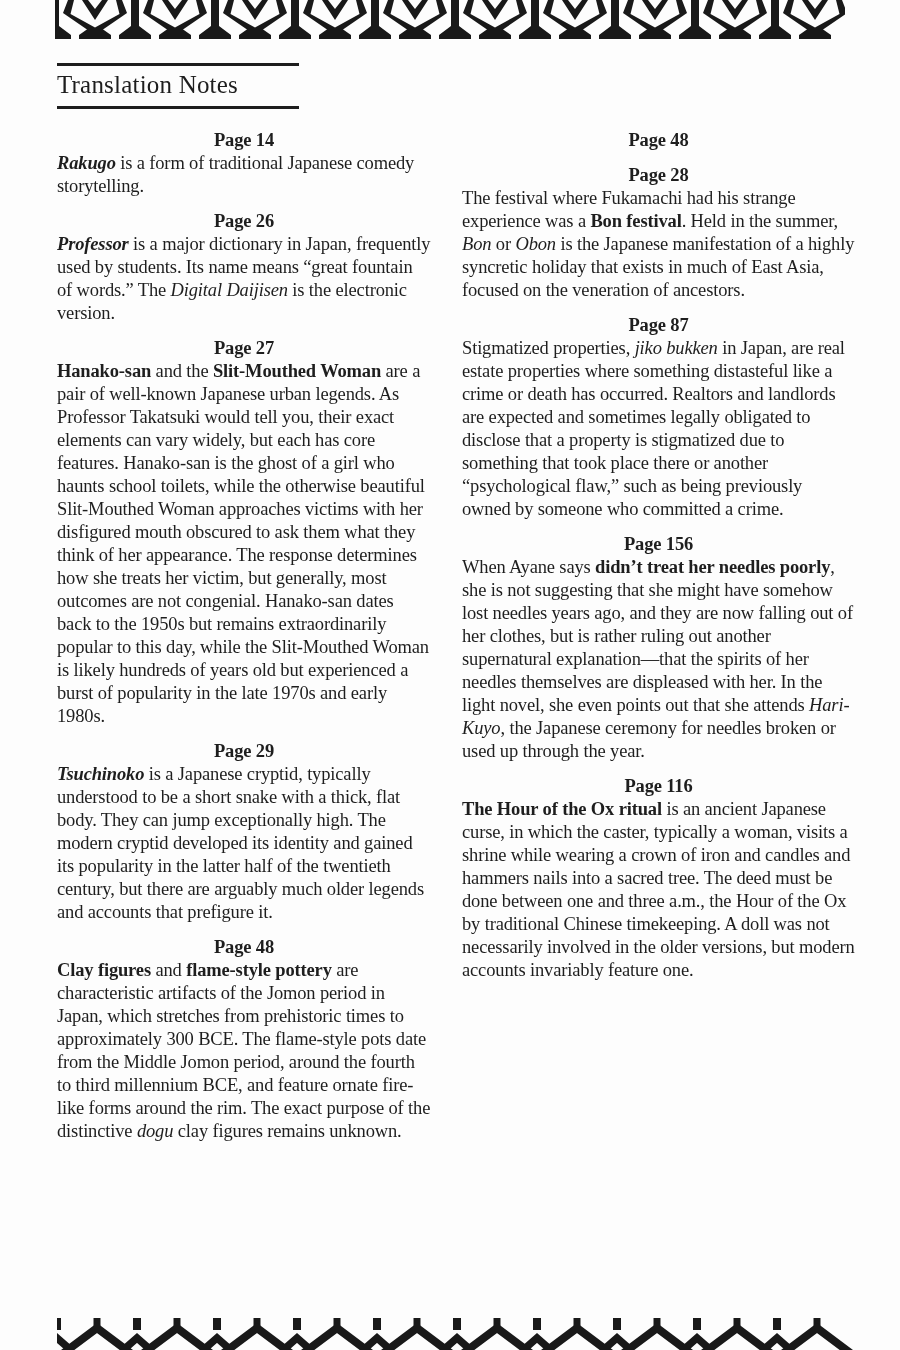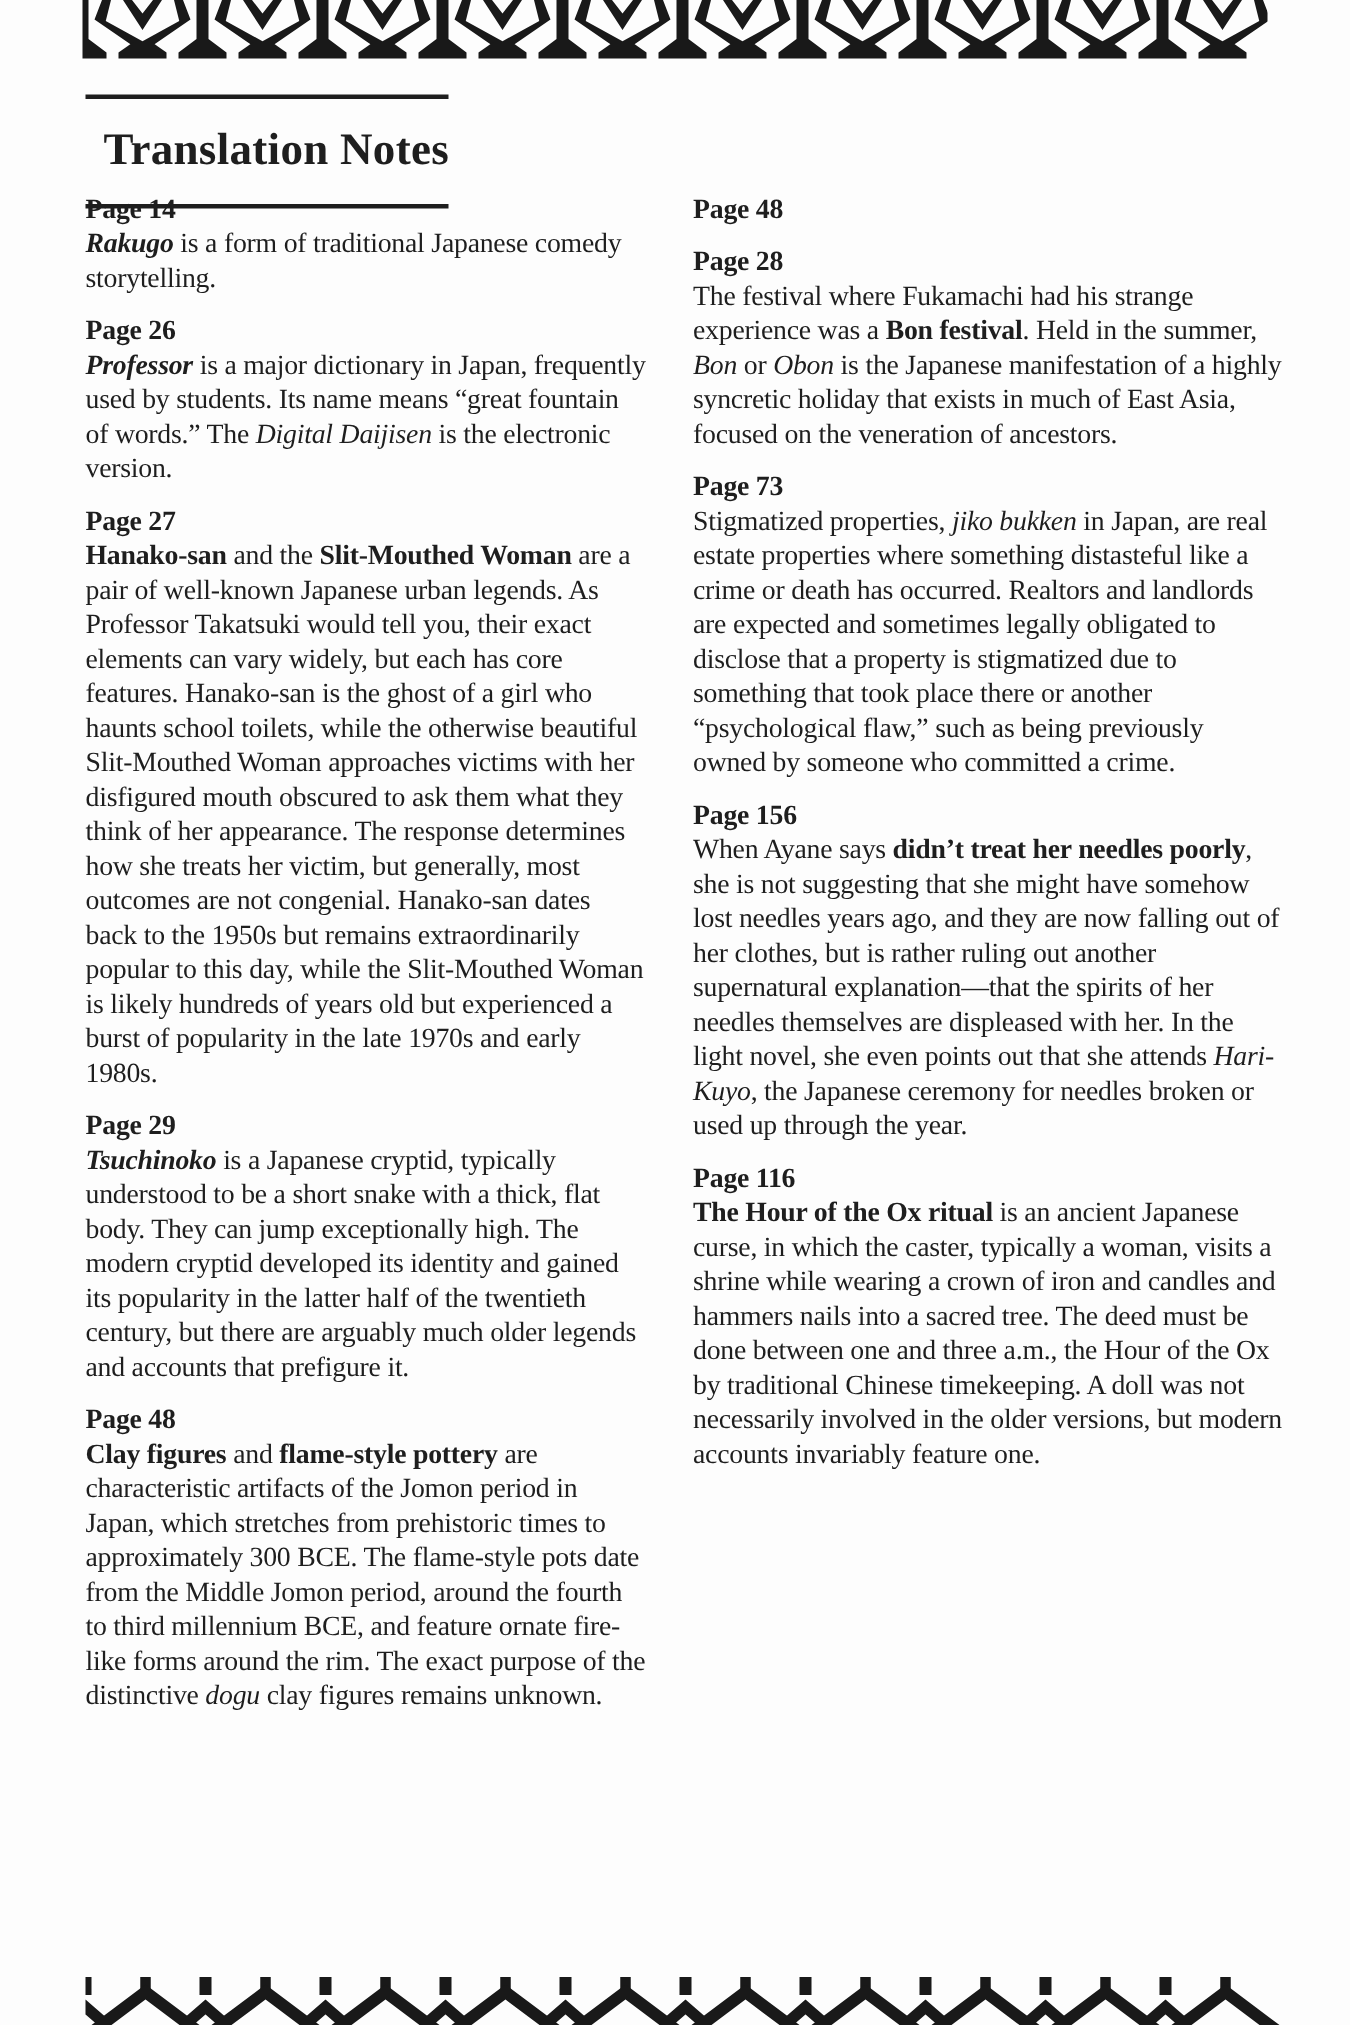--- a/index.html
+++ b/index.html
@@ -20,32 +20,32 @@
   .border-strip{position:absolute;color:var(--pattern);line-height:0;background:var(--paper);}
   .border-strip.top{left:55px;top:0;width:790px;height:42px;}
   .border-strip.bottom{left:57px;top:1318px;width:798px;height:32px;}
   .title-block{
     position:absolute;left:57px;top:63px;width:242px;
     border-top:3.5px solid var(--ink);
     border-bottom:3.5px solid var(--ink);
     padding:6px 0 8px 0;
   }
   .title-block h1{
-    margin:12px;font-size:30px;font-weight:bold;line-height:1.05;
+    margin:0;font-size:25px;font-weight:normal;line-height:1.05;
     letter-spacing:0.2px;white-space:nowrap;
   }
   .columns{
     position:absolute;left:57px;top:129px;width:798px;
     display:flex;gap:31px;align-items:flex-start;
   }
   .col{font-size:18.5px;line-height:23px;letter-spacing:-0.15px;}
   .col.left{width:374px;}
   .col.right{width:393px;}
   .note{margin:0 0 12px 0;}
-  .note h3{margin:0;font-size:18.5px;font-weight:bold;line-height:23px;}
+  .note h3{margin:0;font-size:18.5px;font-weight:bold;line-height:23px;text-align:center;}
   .note p{margin:0;}
   .note b{font-weight:bold;}
   .note i{font-style:italic;text-align:center;}
 </style>
 </head>
 <body>
 
 <div class="page">
 
   <div class="border-strip top">
@@ -100,21 +100,21 @@
       </div>
     <div class="col right" id="col-right">
         <section class="note">
           <h3>Page 48</h3>
         </section>
         <section class="note">
           <h3>Page 28</h3>
           <p>The festival where Fukamachi had his strange experience was a <b>Bon festival</b>. Held in the summer, <i>Bon</i> or <i>Obon</i> is the Japanese manifestation of a highly syncretic holiday that exists in much of East Asia, focused on the veneration of ancestors.</p>
         </section>
         <section class="note">
-          <h3>Page 73</h3>
+          <h3>Page 87</h3>
           <p>Stigmatized properties, <i>jiko bukken</i> in Japan, are real estate properties where something distasteful like a crime or death has occurred. Realtors and landlords are expected and sometimes legally obligated to disclose that a property is stigmatized due to something that took place there or another “psychological flaw,” such as being previously owned by someone who committed a crime.</p>
         </section>
         <section class="note">
         </section>
         <section class="note">
           <h3>Page 156</h3>
           <p>When Ayane says <b>didn’t treat her needles poorly</b>, she is not suggesting that she might have somehow lost needles years ago, and they are now falling out of her clothes, but is rather ruling out another supernatural explanation—that the spirits of her needles themselves are displeased with her. In the light novel, she even points out that she attends <i>Hari-Kuyo</i>, the Japanese ceremony for needles broken or used up through the year.</p>
         </section>
         <section class="note">
           <h3>Page 116</h3>

